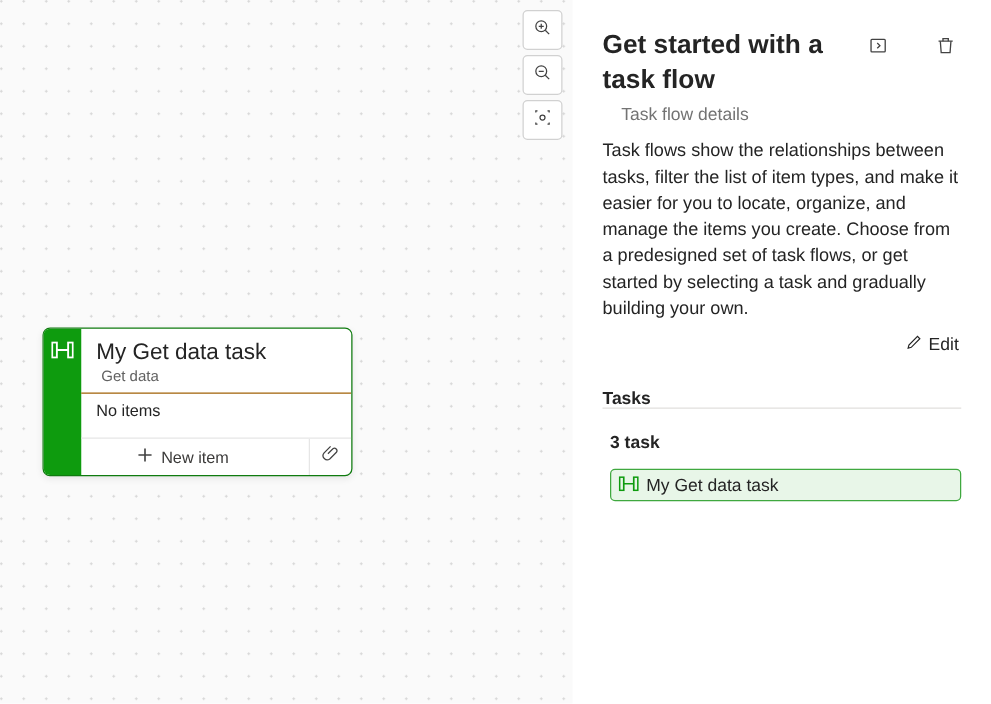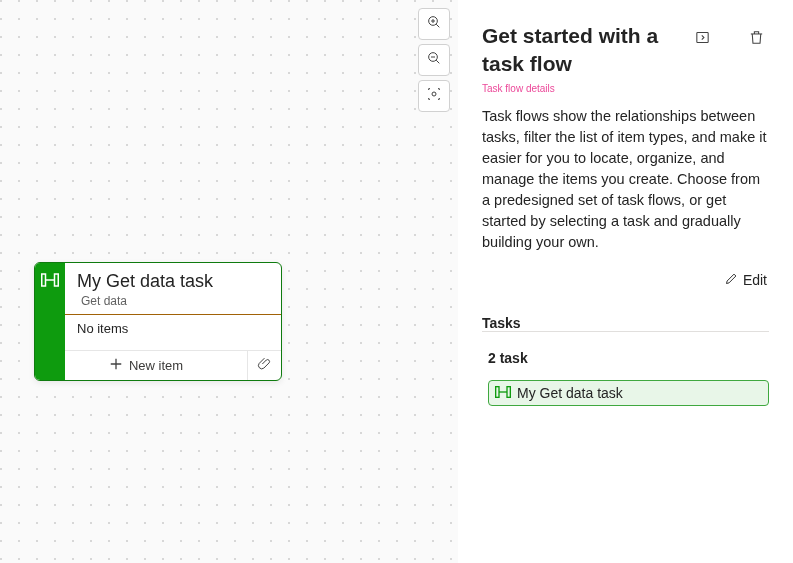--- a/index.html
+++ b/index.html
@@ -99,22 +99,22 @@
     font-size: 21px; font-weight: 600;
     line-height: 1.35;
   }
   .hdr-btn {
     width: 26px; height: 26px;
     display: flex; align-items: center; justify-content: center;
     cursor: pointer; color: #424242;
     margin-top: 4px;
   }
   .hdr-btn svg { width: 17px; height: 17px; stroke: currentColor; fill: none; stroke-width: 1.5; }
-  .details .kicker { color: #ec4899; font-size: 10px; margin: 2px 0 12px; }
-  .details .desc { font-size: 14.5px; line-height: 1.45; margin-bottom: 14px; }
+  .details .kicker { color: #737373; font-size: 14px; margin: 2px 15px 12px; }
+  .details .desc { font-size: 14.5px; line-height: 1.45; margin-bottom: 4px; }
   .edit-row { display: flex; justify-content: flex-end; }
   .edit-btn {
     display: inline-flex; align-items: center; gap: 4px;
     font-size: 14px; cursor: pointer; color: #242424;
     padding: 4px 2px;
   }
   .edit-btn svg { width: 15px; height: 15px; stroke: currentColor; fill: none; stroke-width: 1.5; }
 
   .section-title {
     font-size: 14px; font-weight: 600;
@@ -242,21 +242,21 @@
         <span>
           <svg viewBox="0 0 24 24">
               <path d="M4 20 l1 -4 L16 5 l3 3 L8 19 z"></path>
             </svg>
         </span>
         <span>Edit</span>
       </div>
     </div>
 
     <div class="section-title">Tasks</div>
-    <div class="task-count">2 task</div>
+    <div class="task-count">3 task</div>
 
     <div class="chip">
       <span>
         <svg viewBox="0 0 24 18">
             <rect x="1" y="1" width="5" height="16"></rect>
             <rect x="18" y="1" width="5" height="16"></rect>
             <line x1="6" y1="9" x2="18" y2="9"></line>
           </svg>
       </span>
       <span>My Get data task</span>

